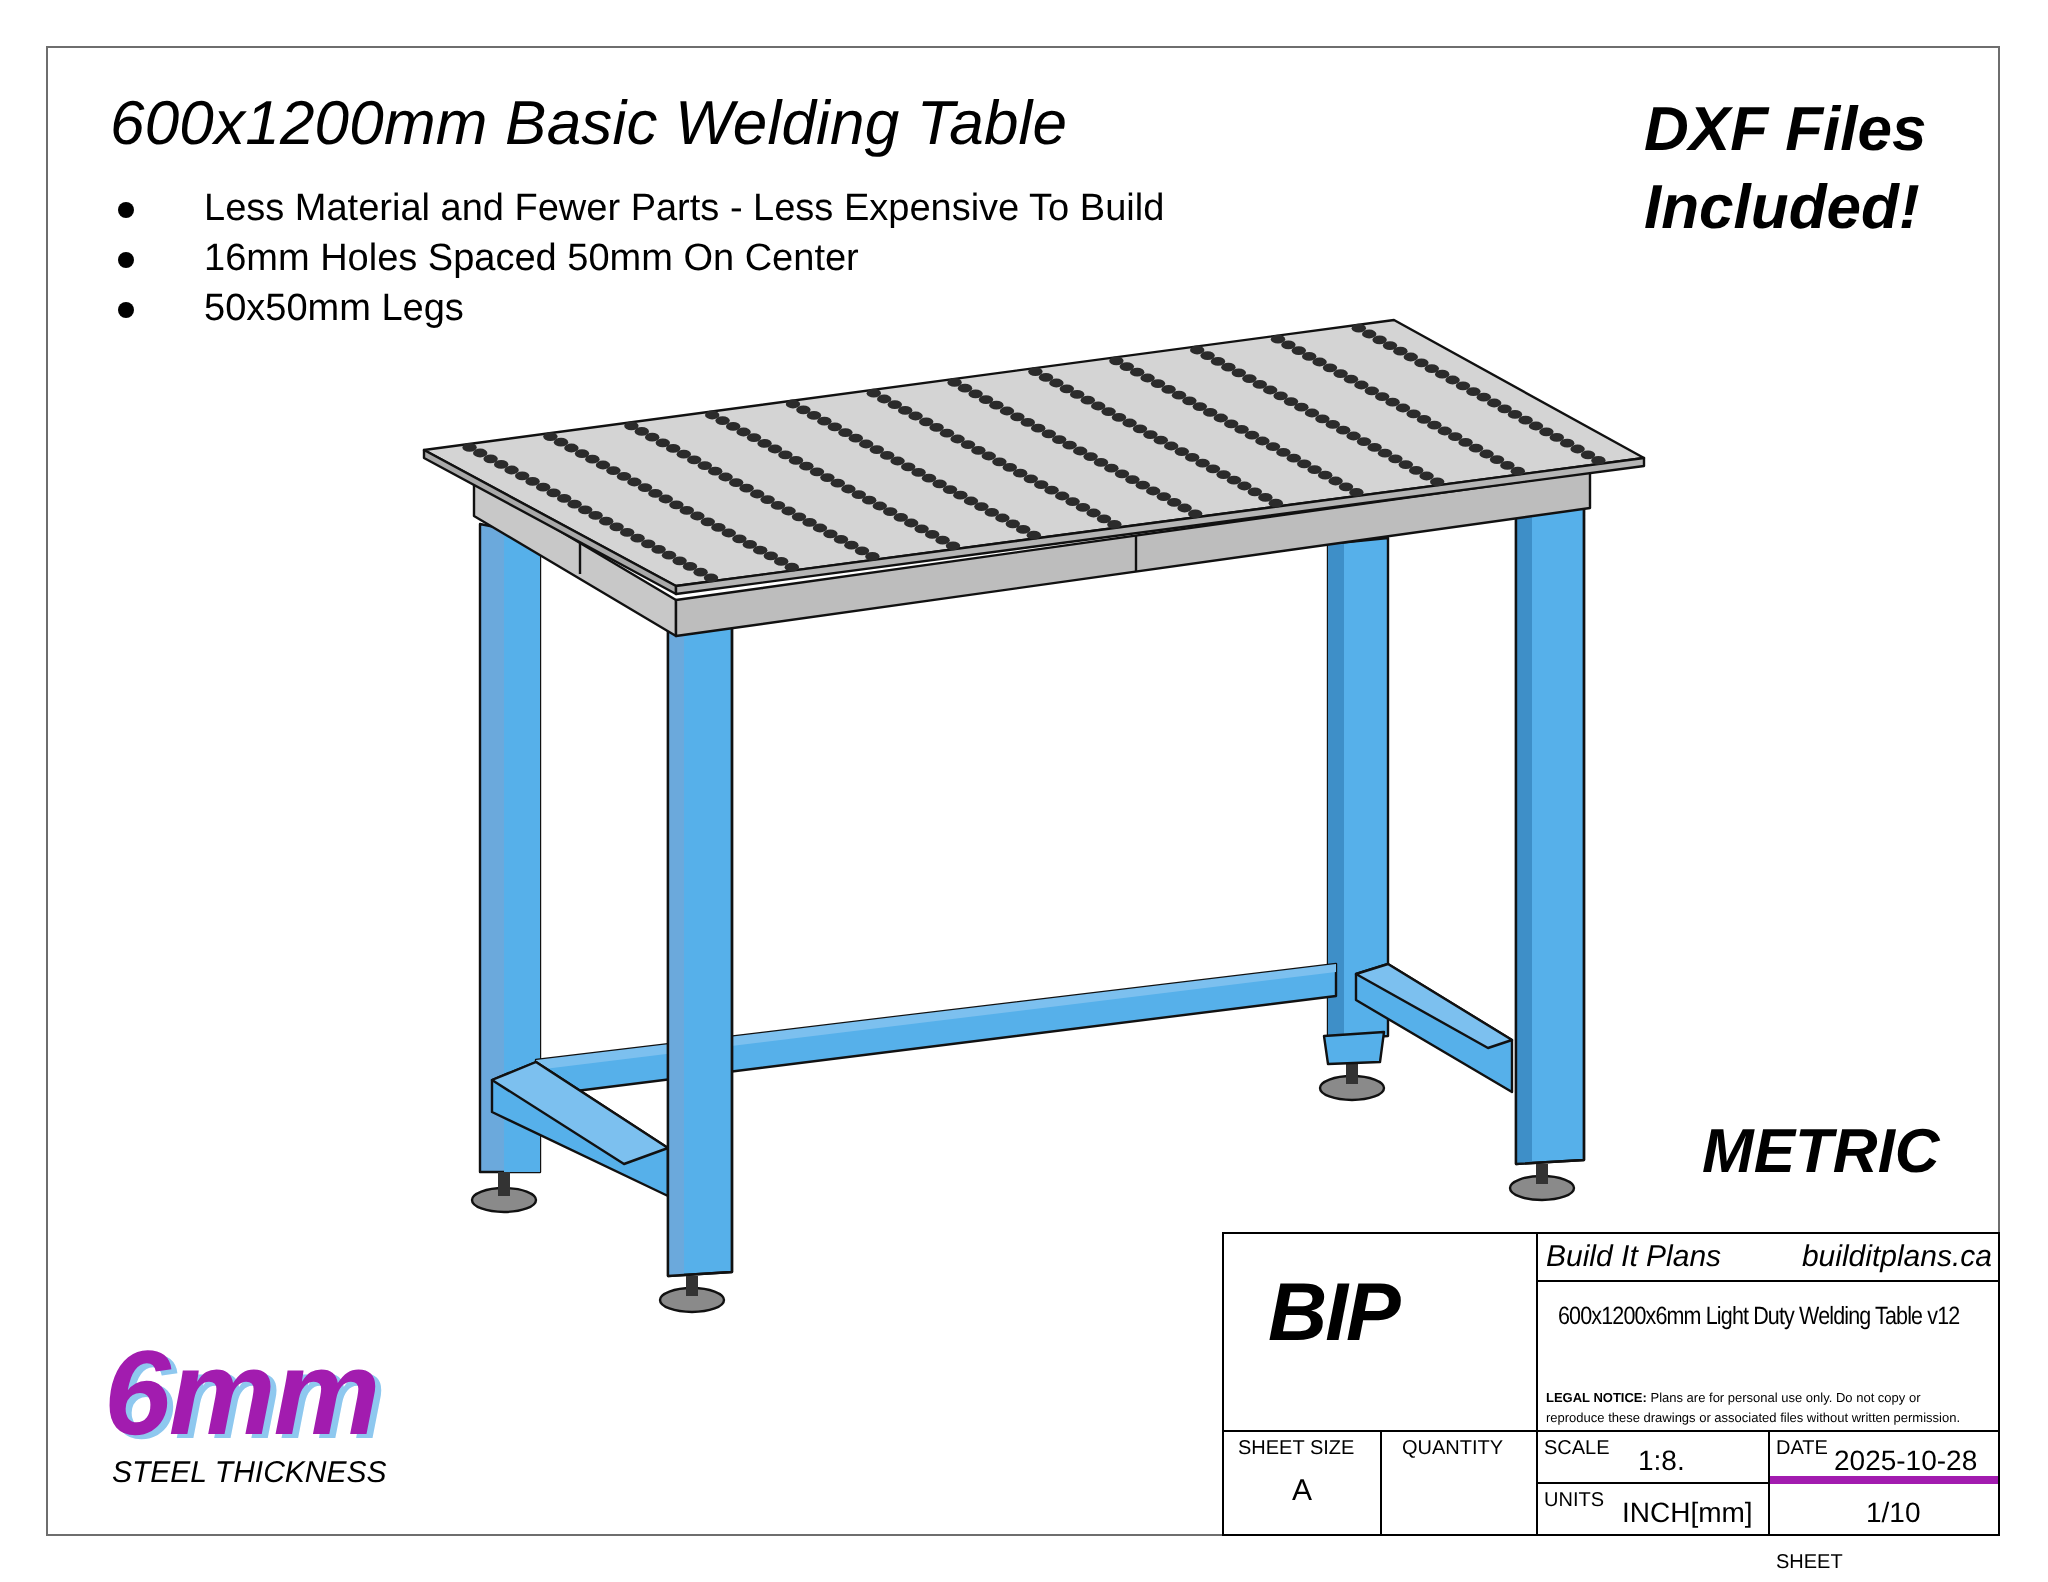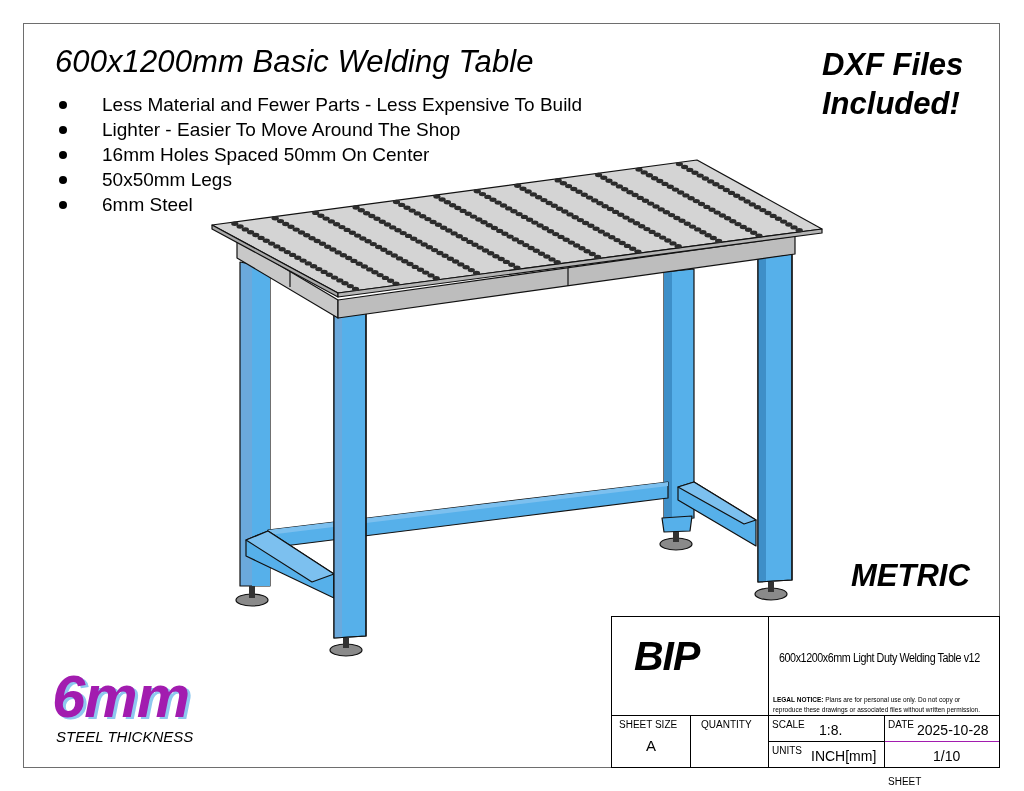--- a/index.html
+++ b/index.html
@@ -25,37 +25,35 @@
   .tb .website { position: absolute; right: 3px; top: 3px; font-size: 15px; font-style: italic; }
   .tb .desc-cell { left: 157px; top: 24px; width: 230px; height: 75px; border-bottom: 1px solid #000; }
   .tb .desc { position: absolute; left: 10px; top: 10px; font-size: 12.5px; letter-spacing: -0.5px; white-space: nowrap; transform: scaleX(0.86); transform-origin: left top; }
   .tb .legal { position: absolute; left: 4px; top: 54px; width: 240px; font-size: 6.5px; line-height: 10px; white-space: nowrap; }
   .tb .legal b { font-weight: bold; }
   .tb .size-cell { left: 0; top: 99px; width: 79px; height: 51px; border-right: 1px solid #000; }
   .tb .qty-cell { left: 79px; top: 99px; width: 78px; height: 51px; border-right: 1px solid #000; }
   .tb .lbl { position: absolute; font-size: 10px; white-space: nowrap; }
   .tb .val { position: absolute; font-size: 14px; white-space: nowrap; }
   .tb .scale-cell { left: 157px; top: 99px; width: 116px; height: 26px; border-right: 1px solid #000; border-bottom: 1px solid #000; }
-  .tb .date-cell { left: 273px; top: 99px; width: 114px; height: 26px; border-bottom: 1px solid #a21caf; }
+  .tb .date-cell { left: 273px; top: 99px; width: 114px; height: 26px; border-bottom: 4px solid #a21caf; }
   .tb .units-cell { left: 157px; top: 125px; width: 116px; height: 25px; border-right: 1px solid #000; }
   .tb .sheet-cell { left: 273px; top: 125px; width: 114px; height: 25px; }
 </style>
 </head>
 <body>
 
 <div class="sheet-border"></div>
 
 <div class="title">600x1200mm Basic Welding Table</div>
 
 <ul class="features">
   <li><span class="bullet"></span><span>Less Material and Fewer Parts  - Less Expensive To Build</span></li>
-  <li><span class="bullet"></span><span>Lighter - Easier To Move Around The Shop</span></li>
   <li><span class="bullet"></span><span>16mm Holes Spaced 50mm On Center</span></li>
   <li><span class="bullet"></span><span>50x50mm Legs</span></li>
-  <li><span class="bullet"></span><span>6mm Steel</span></li>
 </ul>
 
 <div class="dxf">
   <div>DXF Files</div>
   <div>Included!</div>
 </div>
 
 <svg class="drawing" width="1024" height="791" viewBox="0 0 1024 791">
   <g stroke="#111" stroke-width="1.2" stroke-linejoin="round">
 
@@ -412,20 +410,24 @@
 
 <div class="metric">METRIC</div>
 
 <div class="thick-big">6mm</div>
 <div class="thick-sub">STEEL THICKNESS</div>
 
 <div class="tb">
   <div class="cell logo-cell">
     <div class="logo">BIP</div>
   </div>
+  <div class="cell company-row">
+    <span class="company">Build It Plans</span>
+    <span class="website">builditplans.ca</span>
+  </div>
   <div class="cell desc-cell">
     <div class="desc">600x1200x6mm Light Duty Welding Table v12</div>
     <div class="legal">
       <b>LEGAL NOTICE:</b><span> Plans are for personal use only. Do not copy or</span><br>
       <span>reproduce these drawings or associated files without written permission.</span>
     </div>
   </div>
   <div class="cell size-cell">
     <span class="lbl" style="left:7px;top:3px;">SHEET SIZE</span>
     <span class="val" style="left:34px;top:21px;font-size:15px;">A</span>

